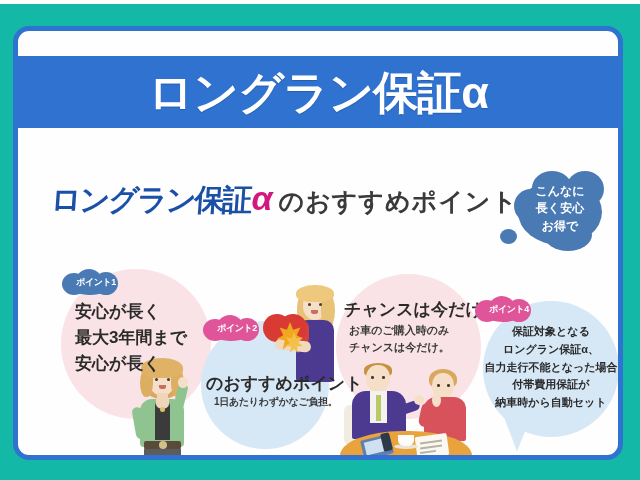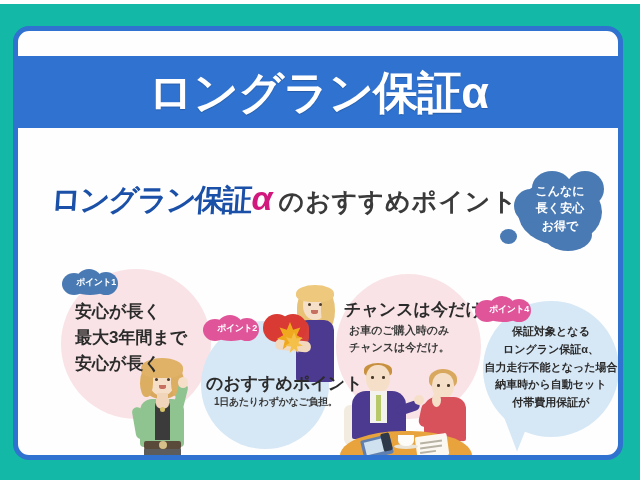--- a/index.html
+++ b/index.html
@@ -430,18 +430,18 @@
       <div class="lobe l1"></div>
       <div class="lobe l2"></div>
       <div class="lobe l3"></div>
       <div class="lobe l4"></div>
       <div class="badge-label">ポイント4</div>
     </div>
     <div id="p4-head">
       <div>保証対象となる</div>
       <div>ロングラン保証α、</div>
       <div>自力走行不能となった場合</div>
+      <div>付帯費用保証が</div>
       <div>納車時から自動セット</div>
-      <div>付帯費用保証が</div>
     </div>
 
   </div>
 </div>
 
 </body></html>

